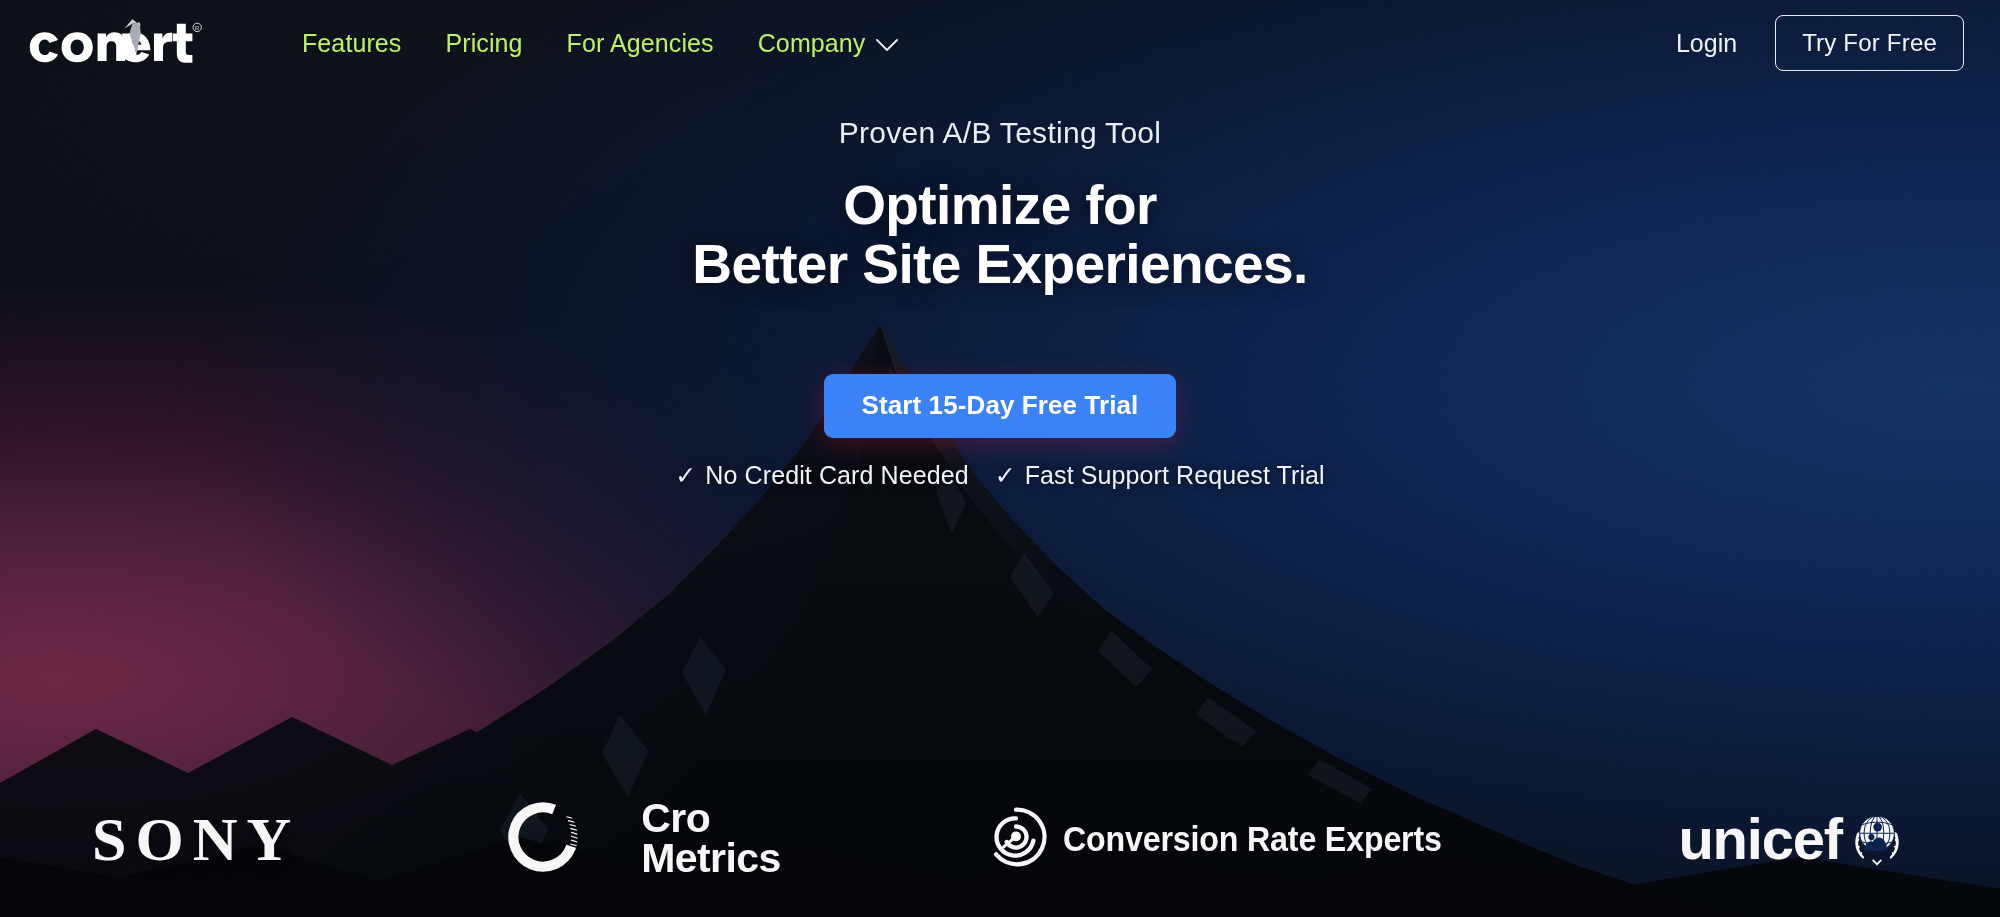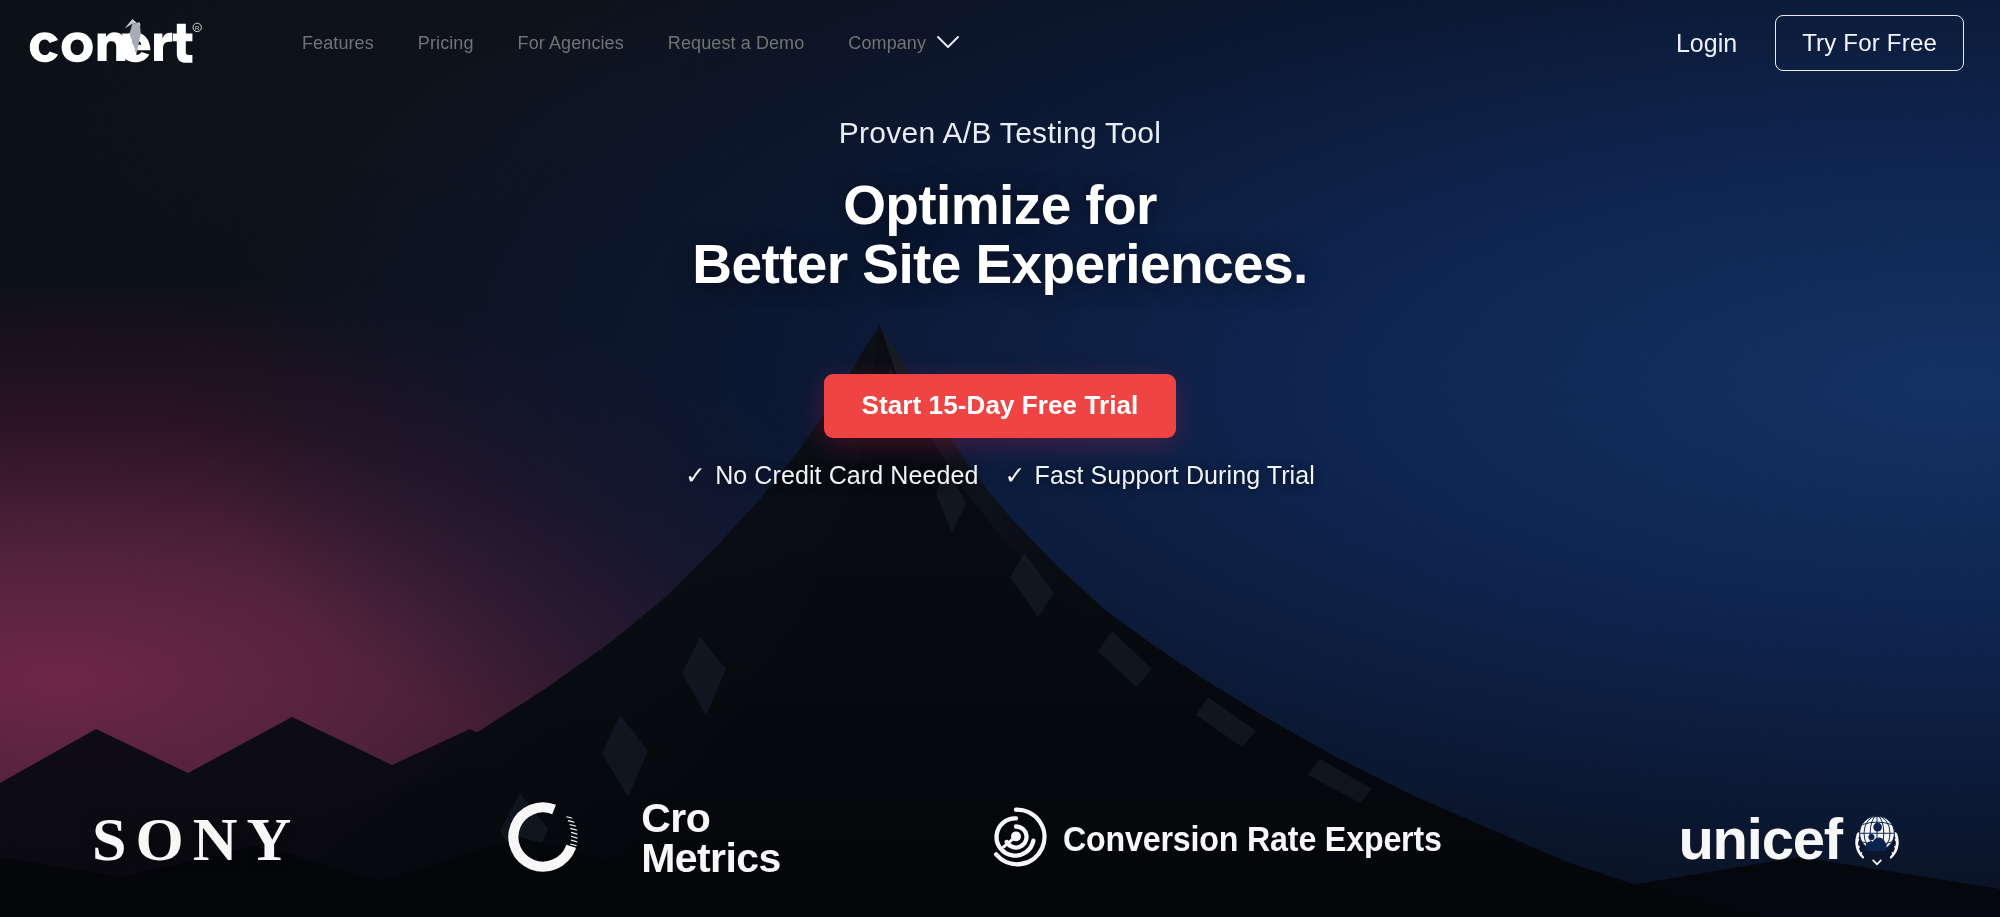--- a/index.html
+++ b/index.html
@@ -45,22 +45,22 @@
     align-items: center;
     padding: 0 36px 0 22px;
     z-index: 20;
   }
 
   .logo { display: flex; align-items: flex-start; margin-right: 78px; user-select: none; }
   .logo-mark { display: block; }
 
   .nav { display: flex; align-items: center; gap: 0px; }
   .nav-link {
-    color: #737373;
-    font-size: 18px;
+    color: #bef264;
+    font-size: 25px;
     letter-spacing: .1px;
     padding: 10px 22px;
     white-space: nowrap;
     cursor: pointer;
     display: inline-flex;
     align-items: center;
     gap: 11px;
   }
   .chev { display: inline-block; }
 
@@ -119,21 +119,21 @@
 
   .cta {
     margin-top: 68px;
     display: inline-flex;
     align-items: center;
     justify-content: center;
     height: 64px;
     padding: 0 38px;
     border: none;
     border-radius: 9px;
-    background: #ef4444;
+    background: #3b82f6;
     color: #ffffff;
     font-size: 26px;
     font-weight: 700;
     letter-spacing: .1px;
     cursor: pointer;
     box-shadow: 0 6px 26px rgba(224,30,86,.28);
     white-space: nowrap;
   }
 
   .trust {
@@ -302,21 +302,20 @@
           <circle cx="292" cy="14" r="7" fill="none" stroke="#d8dce2" stroke-width="1.6"></circle>
           <text x="292" y="18" font-size="10" fill="#d8dce2" text-anchor="middle" font-family="Liberation Sans, sans-serif">R</text>
         </g>
       </svg>
     </a>
 
     <nav class="nav">
       <span class="nav-link">Features</span>
       <span class="nav-link">Pricing</span>
       <span class="nav-link">For Agencies</span>
-      <span class="nav-link">Request a Demo</span>
       <span class="nav-link">
         <span>Company</span>
         <span class="chev">
           <svg width="22" height="13" viewBox="0 0 22 13" aria-hidden="true">
             <path d="M1 1 L11 11 L21 1" fill="none" stroke="#eef2f7" stroke-width="1.8" stroke-linecap="round" stroke-linejoin="round"></path>
           </svg>
         </span>
       </span>
     </nav>
 
@@ -336,21 +335,21 @@
 
     <button class="cta">Start 15-Day Free Trial</button>
 
     <div class="trust">
       <span class="trust-item">
         <span class="check">✓</span>
         <span>No Credit Card Needed</span>
       </span>
       <span class="trust-item">
         <span class="check">✓</span>
-        <span>Fast Support During Trial</span>
+        <span>Fast Support Request Trial</span>
       </span>
     </div>
   </section>
 
   <div class="logo-strip">
 
     <div class="brand brand-sony-wrap">
       <span class="brand-sony">SONY</span>
     </div>
 

